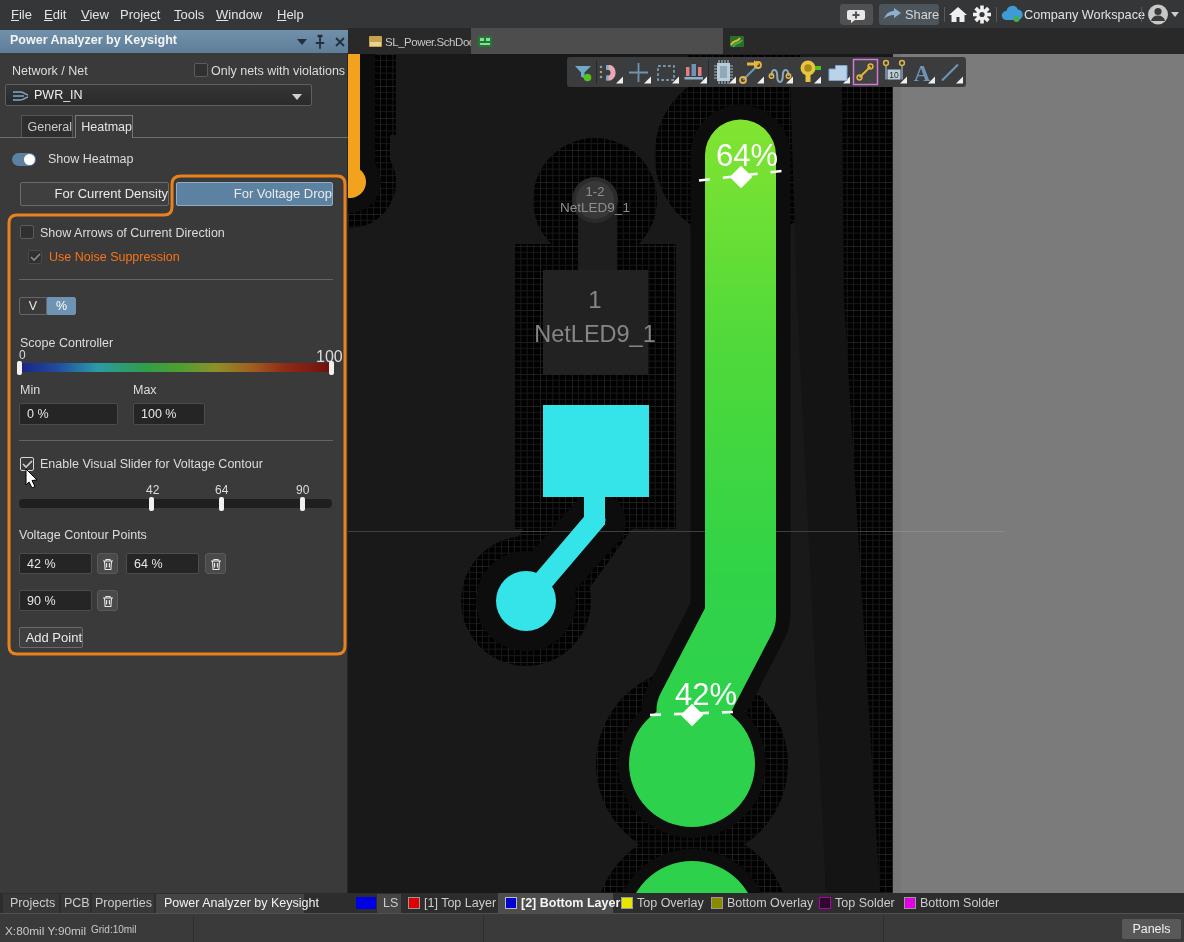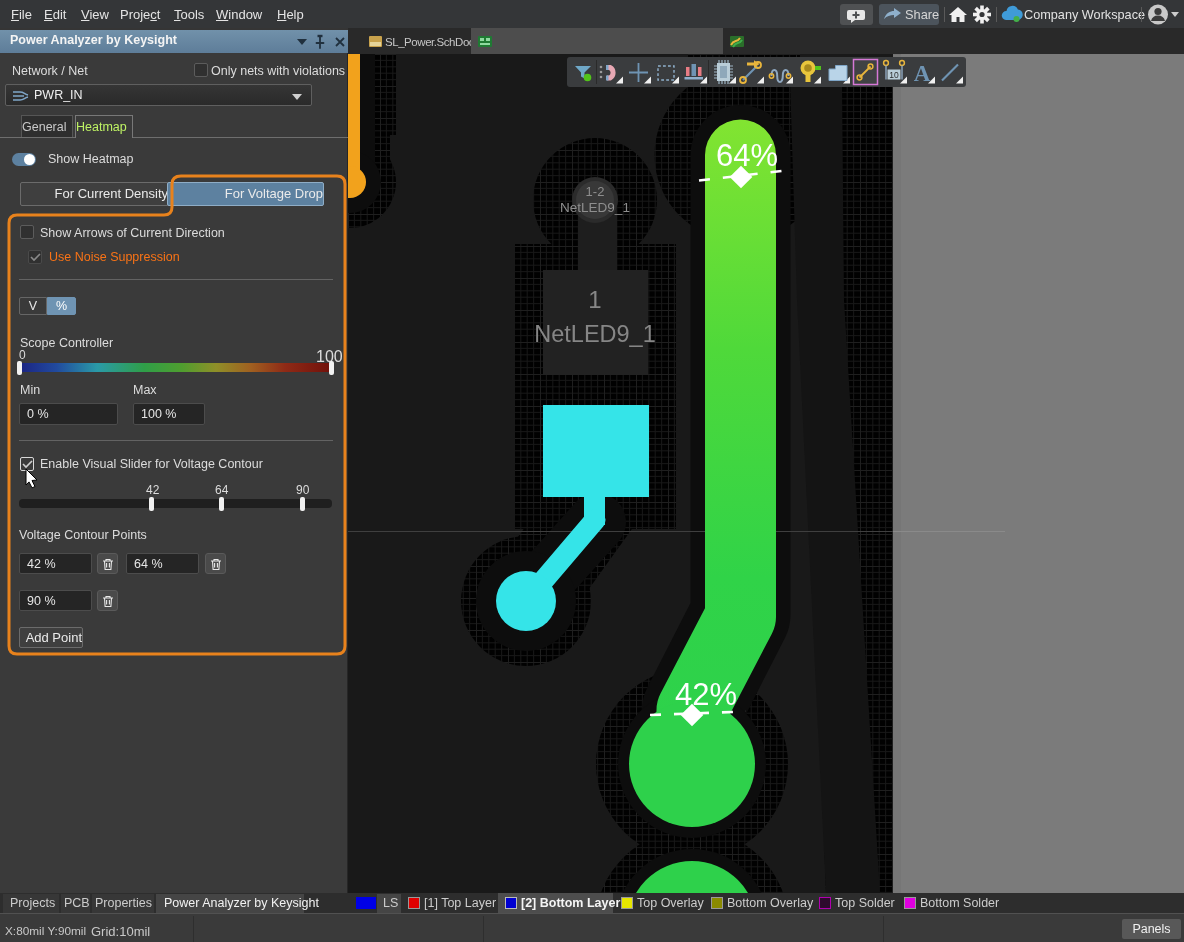--- a/index.html
+++ b/index.html
@@ -86,31 +86,31 @@
       <g stroke="#7fa6c8" stroke-width="1.6" fill="none">
         <path d="M1 4h7M1 8h7M1 12h7M8 4c4 0 4 2 8 3M8 12c4 0 4-2 8-3M8 8h4"></path>
       </g>
     </svg>
     <span class="lbl" style="left:28px;top:3px;color:#efefef">PWR_IN</span>
     <svg class="abs" style="right:8px;top:8px" width="12" height="8">
         <path d="M1 1l5 6 5-6z" fill="#cfcfcf"></path>
       </svg>
   </div>
 
-  <div class="abs" style="left:21px;top:62px;width:52px;height:22px;background:#2e2e2e;border:1px solid #565656;border-bottom:none;color:#c9c9c9;font-size:12.5px;text-align:left;line-height:22px">General</div>
-  <div class="abs" style="left:75px;top:62px;width:58px;height:23px;background:#3a3a3a;border:1px solid #787878;border-bottom:none;color:#bef264;font-size:12.5px;text-align:left;line-height:22px;z-index:2">Heatmap</div>
+  <div class="abs" style="left:21px;top:62px;width:52px;height:22px;background:#2e2e2e;border:1px solid #565656;border-bottom:none;color:#c9c9c9;font-size:12.5px;text-align:right;line-height:22px">General</div>
+  <div class="abs" style="left:75px;top:62px;width:58px;height:23px;background:#3a3a3a;border:1px solid #787878;border-bottom:none;color:#e5e5e5;font-size:12.5px;text-align:right;line-height:22px;z-index:2">Heatmap</div>
   <div class="abs" style="left:0px;top:84px;width:348px;height:1px;background:#6e6e6e"></div>
 
   <div class="abs" style="left:12px;top:100px;width:24px;height:13px;background:#5d81a0;border-radius:7px">
     <div class="abs" style="right:1px;top:1px;width:11px;height:11px;background:#ffffff;border-radius:50%"></div>
   </div>
   <span class="lbl" style="left:48px;top:99px">Show Heatmap</span>
 
   <div class="btn" style="left:20px;top:129px;width:149px;height:24px;line-height:22px">For Current Density</div>
-  <div class="btn" style="left:167px;top:129px;width:157px;height:24px;line-height:22px;background:#5d81a0;border-color:#8fadc6">For Voltage Drop</div>
+  <div class="btn" style="left:176px;top:129px;width:157px;height:24px;line-height:22px;background:#5d81a0;border-color:#8fadc6">For Voltage Drop</div>
 
   <svg class="abs" style="left:0;top:0" width="348" height="620" viewBox="0 0 348 620" fill="none">
     <path d="M181 123 H337 Q345 123 345 131 V593 Q345 601 337 601 H17 Q9 601 9 593 V170 Q9 162 17 162 H164 Q172 162 172 154 V131 Q172 123 181 123 Z" stroke="#e8821c" stroke-width="3"></path>
   </svg>
 
   <div class="cb" style="left:20px;top:172px"></div>
   <span class="lbl" style="left:40px;top:173px">Show Arrows of Current Direction</span>
   <div class="cb" style="left:28px;top:197px;border-color:#4a4a4a"></div>
   <svg class="abs" style="left:30px;top:200px" width="11" height="9">
       <path d="M1 4l3 3 6-6" stroke="#8a8a8a" stroke-width="1.6" fill="none"></path>
@@ -377,18 +377,18 @@
   <span class="abs" style="left:711px;top:4px;width:12px;height:12px;background:#8a8a00;border:1px solid #999"></span>
   <span class="btab" style="left:727px">Bottom Overlay</span>
   <span class="abs" style="left:819px;top:4px;width:12px;height:12px;background:#2d0a2d;border:1px solid #b000b0"></span>
   <span class="btab" style="left:835px">Top Solder</span>
   <span class="abs" style="left:904px;top:4px;width:12px;height:12px;background:#e000e0;border:1px solid #999"></span>
   <span class="btab" style="left:920px">Bottom Solder</span>
 </div>
 
 <div class="abs" id="statusbar">
   <span class="abs" style="left:5px;top:10px;font-size:11.8px;color:#c8c8c8">X:80mil Y:90mil</span>
-  <span class="abs" style="left:91px;top:10px;font-size:13px;color:#c8c8c8">Grid:10mil</span>
+  <span class="abs" style="left:91px;top:10px;font-size:10px;color:#c8c8c8">Grid:10mil</span>
   <div class="abs" style="left:193px;top:2px;width:1px;height:26px;background:#2e2e2e"></div>
   <div class="abs" style="left:483px;top:2px;width:1px;height:26px;background:#2e2e2e"></div>
   <div class="abs" style="left:883px;top:2px;width:1px;height:26px;background:#2e2e2e"></div>
   <div class="abs" style="left:1122px;top:5px;width:59px;height:20px;background:#585858;border-radius:2px;color:#f0f0f0;font-size:12.5px;text-align:center;line-height:20px">Panels</div>
 </div>
 
 </body></html>

